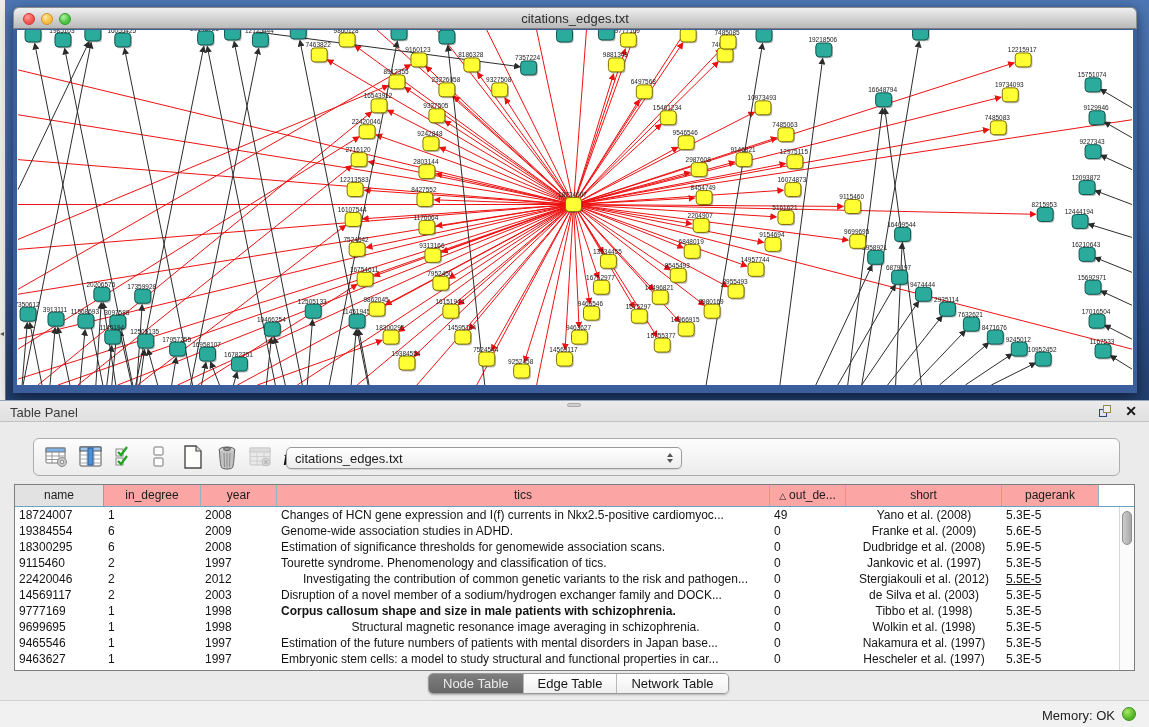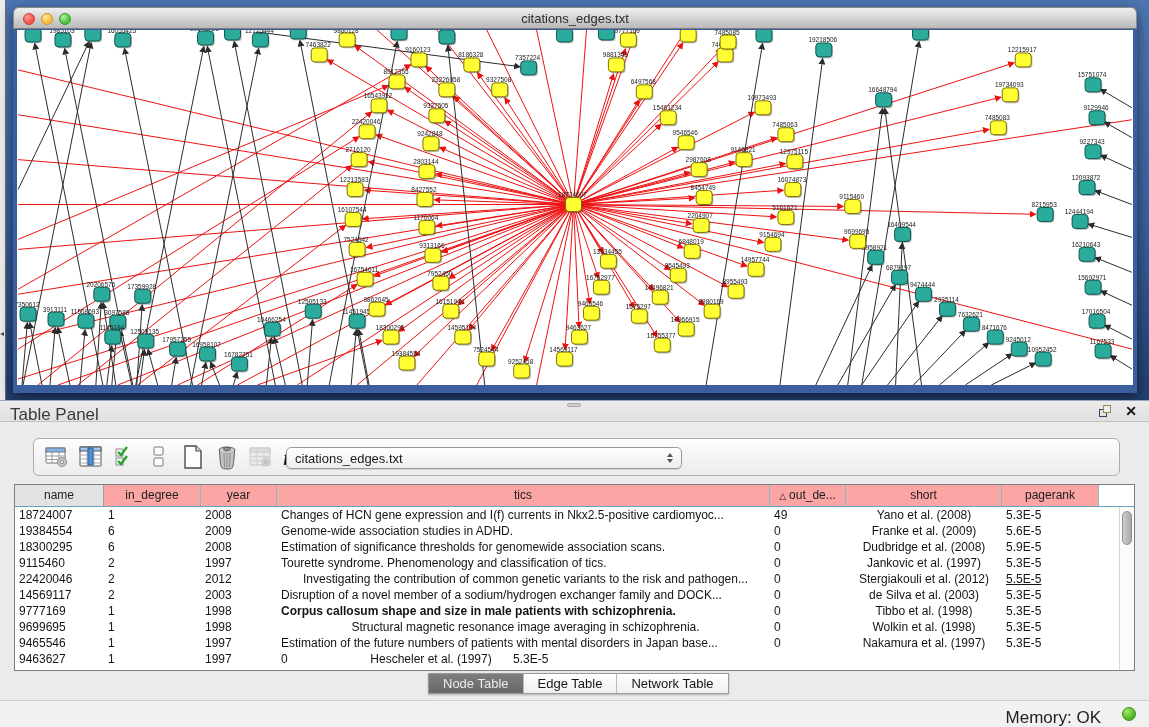--- a/index.html
+++ b/index.html
@@ -25,21 +25,21 @@
   #net-title{font-size:13px;color:#2b2b2b;}
   #net-canvas-frame{height:364px;background:#3b5e9c;border-left:4px solid #3b5e9c;border-right:4px solid #3b5e9c;
                     border-bottom:8px solid #3b5e9c;border-top:1px solid #3b5e9c;}
   #net-canvas{width:1116px;height:355px;background:#fff;overflow:hidden;}
   #net-svg{display:block;}
 
   
   #table-panel{position:absolute;left:0;top:400px;width:1149px;height:327px;background:#ebebeb;}
   #tp-header{position:absolute;left:0;top:0;width:100%;height:22px;background:linear-gradient(#ebebeb,#e0e0e0);
              border-top:1px solid #97a5bb;border-bottom:1px solid #c2c2c2;}
-  #tp-title{position:absolute;left:10px;top:4px;font-size:17px;color:#3a3a3a;}
+  #tp-title{position:absolute;left:10px;top:4px;font-size:13px;color:#3a3a3a;}
   #tp-grip{position:absolute;left:567px;top:2px;width:14px;height:4px;border-radius:2px;
            background:#cfcfcf;border:1px solid #aaa;}
   #tp-float{position:absolute;right:36px;top:4px;width:14px;height:14px;}
   #tp-float .sq1{position:absolute;left:0;top:4px;width:8px;height:8px;border:1px solid #2c4a70;background:transparent;}
   #tp-float .sq2{position:absolute;left:4px;top:0;width:8px;height:8px;border:1px solid #9a8a50;background:#efefef;}
   #tp-close{position:absolute;right:12px;top:2px;font-size:14px;font-weight:bold;color:#161616;cursor:default;}
 
   #tp-toolbar{position:absolute;left:33px;top:38px;width:1087px;height:38px;border:1px solid #adadad;border-radius:6px;
               background:linear-gradient(#fdfdfd,#ececec);display:flex;align-items:center;padding-left:8px;}
   .tb-btn{width:30px;height:30px;border:none;background:transparent;display:flex;align-items:center;justify-content:center;
@@ -62,29 +62,29 @@
       border-right:1px solid #8fb4c6;overflow:hidden;white-space:nowrap;}
   .th.gray{background:#e2e2e2;border-right:1px solid #9e9e9e;}
   .th.filler{background:#fff;border-right:none;}
   .sort-glyph{font-size:9px;margin-right:3px;color:#222;}
   .tr{display:flex;height:16px;}
   .td{font-size:12px;color:#141414;line-height:16px;padding:0 0 0 4px;overflow:hidden;white-space:nowrap;}
   #vscroll{position:absolute;right:0;top:22px;width:15px;height:164px;background:#fbfbfb;border-left:1px solid #d8d8d8;}
   #vthumb{position:absolute;left:2px;top:4px;width:10px;height:34px;border-radius:5px;border:1px solid #8f8f8f;
           background:linear-gradient(90deg,#cdcdcd,#a8a8a8);}
 
-  #tabbar{position:absolute;left:428px;top:273px;height:21px;display:flex;border:1px solid #9a9a9a;border-radius:0;
+  #tabbar{position:absolute;left:428px;top:273px;height:21px;display:flex;border:1px solid #9a9a9a;border-radius:5px;
           overflow:hidden;box-shadow:0 1px 2px rgba(0,0,0,.25);}
   .seg{font-size:13px;line-height:19px;padding:0 14px;background:linear-gradient(#ffffff,#efefef);color:#161616;
        border-right:1px solid #b9b9b9;}
   .seg:last-child{border-right:none;}
   .seg.active{background:linear-gradient(#7e7e7e,#676767);color:#ececec;}
 
   #statusbar{position:absolute;left:0;top:300px;width:1149px;height:27px;background:#f1f1f1;border-top:1px solid #cfcfcf;}
-  #mem-label{position:absolute;right:48px;top:7px;font-size:17px;color:#222;}
+  #mem-label{position:absolute;right:34px;top:7px;font-size:13px;color:#222;}
   #mem-dot{position:absolute;right:13px;top:6px;width:14px;height:14px;border-radius:50%;
            background:radial-gradient(circle at 35% 30%,#a8e86a,#50b623 65%);border:1px solid #3f8d1c;}
 </style>
 </head>
 <body>
 
 <div id="app">
 
   <div id="desktop">
     <div id="left-strip"></div>
@@ -801,20 +801,21 @@
             <div class="td" style="width: 76px; text-align: left;">1997</div>
             <div class="td" style="width: 493px; text-align: left;">Estimation of the future numbers of patients with mental disorders in Japan base...</div>
             <div class="td" style="width: 76px; text-align: left;">0</div>
             <div class="td" style="width: 156px; text-align: center; padding: 0px;">Nakamura et al. (1997)</div>
             <div class="td" style="width: 97px; text-align: left;">5.3E-5</div>
           </div>
           <div class="tr">
             <div class="td" style="width: 89px; text-align: left;">9463627</div>
             <div class="td" style="width: 97px; text-align: left;">1</div>
             <div class="td" style="width: 76px; text-align: left;">1997</div>
+            <div class="td" style="width: 493px; text-align: left;">Embryonic stem cells: a model to study structural and functional properties in car...</div>
             <div class="td" style="width: 76px; text-align: left;">0</div>
             <div class="td" style="width: 156px; text-align: center; padding: 0px;">Hescheler et al. (1997)</div>
             <div class="td" style="width: 97px; text-align: left;">5.3E-5</div>
           </div>
         </div>
       <div id="vscroll">
         <div id="vthumb"></div>
       </div>
     </div>
 

